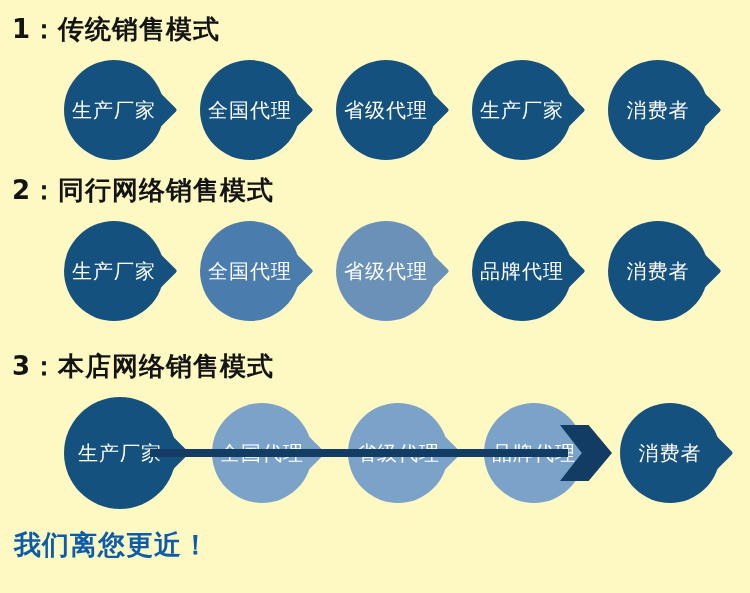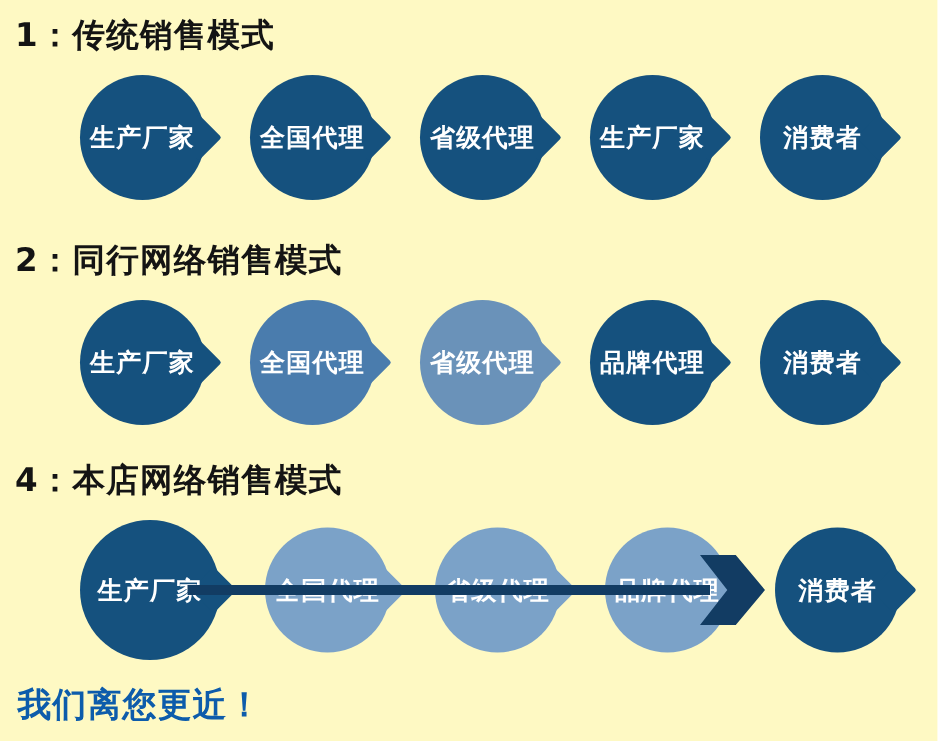--- a/index.html
+++ b/index.html
@@ -10,21 +10,21 @@
   }
   .canvas {
     position: relative;
     width: 750px;
     height: 593px;
     background: #fef9c3;
     overflow: hidden;
   }
   .section { position: relative; }
   .sec1 { padding-top: 12px; }
-  .sec2 { margin-top: 32px; }
+  .sec2 { margin-top: 13px; }
   .sec3 { margin-top: 28px; }
   .sec-heading {
     margin: 0 0 0 12px;
     font-size: 26px;
     line-height: 34px;
     font-weight: bold;
     color: #141414;
     letter-spacing: 1px;
   }
   .node-row {
@@ -59,21 +59,21 @@
     margin-top: -13px;
     transform: rotate(45deg);
     background: inherit;
     border-radius: 2px;
     z-index: 0;
   }
   .node-label {
     position: relative;
     z-index: 1;
     color: #ffffff;
-    font-weight: bold;
+    font-weight: normal;
     font-size: 20px;
     letter-spacing: 1px;
     white-space: nowrap;
   }
   
   .flow-arrow-line {
     position: absolute;
     left: 150px;
     top: calc(50% - 4px);
     width: 418px;
@@ -157,21 +157,21 @@
         <span class="node-label">品牌代理</span>
       </div>
       <div class="node" data-tone="dark">
         <span class="tail"></span>
         <span class="node-label">消费者</span>
       </div>
     </div>
   </div>
 
   <div class="section sec3">
-    <h2 class="sec-heading">4：本店网络销售模式</h2>
+    <h2 class="sec-heading">3：本店网络销售模式</h2>
     <div class="node-row">
       <div class="node big" data-tone="dark">
         <span class="tail"></span>
         <span class="node-label">生产厂家</span>
       </div>
       <div class="node" data-tone="pale">
         <span class="tail"></span>
         <span class="node-label">全国代理</span>
       </div>
       <div class="node" data-tone="pale">

